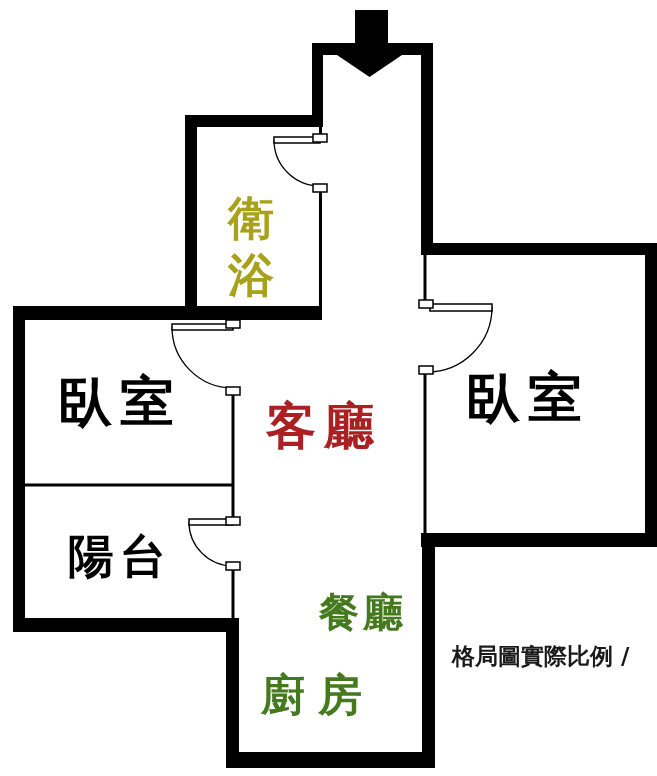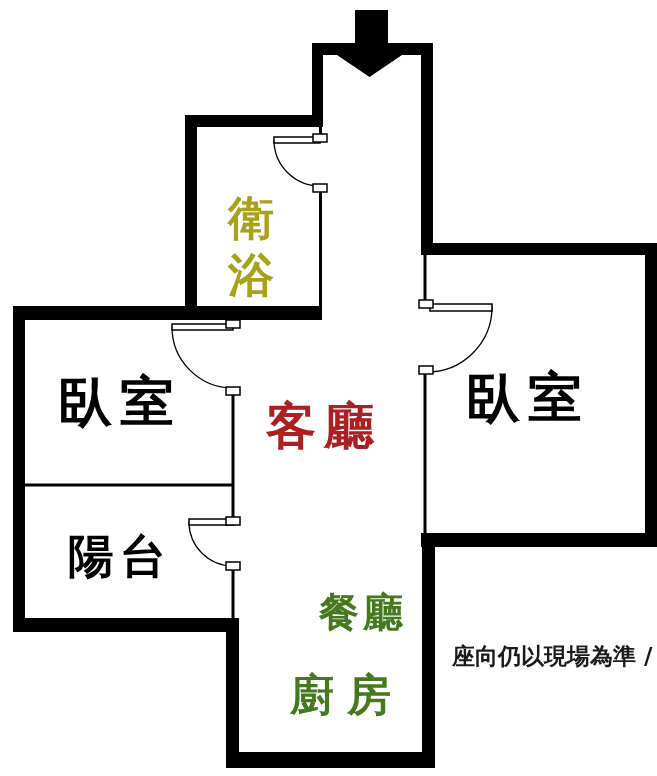--- a/index.html
+++ b/index.html
@@ -23,21 +23,21 @@
     word-break:break-all;
     text-align:center;
     margin-top:26px;
   }
   .lbl-bathroom{left:224px;top:164px;width:54px;font-size:46px;line-height:57px;}
   .lbl-bedroom-left{left:58px;top:374px;font-size:54px;letter-spacing:8px;}
   .lbl-living{left:266px;top:400px;font-size:50px;letter-spacing:8px;}
   .lbl-bedroom-right{left:466px;top:370px;font-size:54px;letter-spacing:8px;}
   .lbl-balcony{left:68px;top:532px;font-size:46px;letter-spacing:6px;}
   .lbl-dining{left:319px;top:591px;font-size:40px;letter-spacing:4px;}
-  .lbl-kitchen{left:290px;top:672px;font-size:44px;letter-spacing:13px;}
+  .lbl-kitchen{left:261px;top:672px;font-size:44px;letter-spacing:13px;}
   .disclaimer{
     position:absolute;left:452px;top:642px;
     font-size:23px;font-weight:bold;line-height:29px;
     white-space:nowrap;
   }
 </style>
 </head>
 <body>
 
 <div class="plan">
@@ -113,16 +113,16 @@
 
   <div class="label lbl-bedroom-right" style="color: rgb(0, 0, 0);">臥室</div>
 
   <div class="label lbl-dining" style="color: rgb(69, 121, 30);">餐廳</div>
 
   <div class="label lbl-balcony" style="color: rgb(0, 0, 0);">陽台</div>
 
   <div class="label lbl-kitchen" style="color: rgb(69, 121, 30);">廚房</div>
 
   <div class="disclaimer" style="color: rgb(26, 26, 26);">
-    <div>座向仍以現場為準 /</div>
+    <div>格局圖實際比例 /</div>
   </div>
 
 </div>
 
 </body></html>

